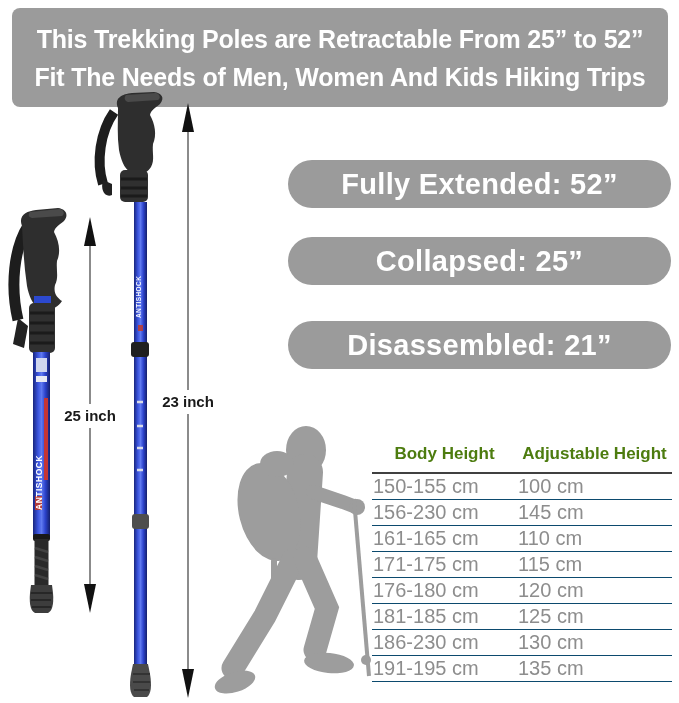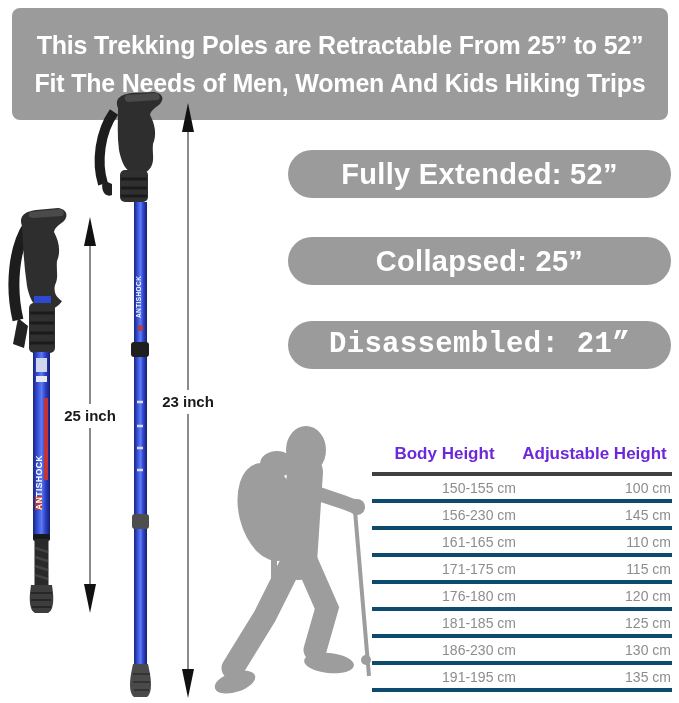--- a/index.html
+++ b/index.html
@@ -1,46 +1,46 @@
 <!DOCTYPE html>
 <html><head>
 <meta charset="utf-8">
 <style>
   html,body{margin:0;padding:0;background:#fff;}
   #page{position:relative;width:679px;height:703px;background:#ffffff;overflow:hidden;
         font-family:"Liberation Sans","DejaVu Sans",sans-serif;}
 
   
-  .banner{position:absolute;left:12px;top:8px;width:656px;height:112px;background:#9b9b9b;
+  .banner{position:absolute;left:12px;top:8px;width:656px;height:99px;background:#9b9b9b;
           border-radius:8px;display:flex;flex-direction:column;align-items:center;justify-content:center;}
   .banner .bline{color:#ffffff;font-weight:bold;font-size:25px;line-height:38px;letter-spacing:-0.2px;
                  white-space:nowrap;text-align:center;}
 
   
   .pill{position:absolute;left:288px;width:383px;height:48px;background:#9b9b9b;border-radius:24px;
         color:#ffffff;font-weight:bold;font-size:29px;line-height:48px;text-align:center;
         letter-spacing:0.3px;white-space:nowrap;}
-  #pill1{top:150px;} #pill2{top:237px;} #pill3{top:321px;font-family:Liberation Mono, monospace;}
+  #pill1{top:160px;} #pill2{top:237px;} #pill3{top:321px;}
 
   
   .measure-label{position:absolute;background:#ffffff;color:#1a1a1a;font-weight:bold;font-size:15px;
                  line-height:24px;height:24px;width:80px;text-align:center;z-index:5;}
   #label25{left:50px;top:404px;}
   #label52{left:148px;top:390px;}
 
   
   #poles-svg{position:absolute;left:0;top:90px;z-index:1;}
   #hiker-svg{position:absolute;left:213px;top:420px;z-index:1;}
 
   
   .size-table{position:absolute;left:372px;top:444px;width:300px;border-collapse:collapse;z-index:4;}
-  .size-table th{font-size:17px;font-weight:bold;color:#6d28d9;text-align:center;
-                 padding:0 0 8px 0;border-bottom:4px solid #404040;white-space:nowrap;}
-  .size-table td{font-size:14px;color:#8d8d8d;text-align:right;height:21px;
-                 border-bottom:4px solid #0c4a6e;white-space:nowrap;}
+  .size-table th{font-size:17px;font-weight:bold;color:#4d7c0f;text-align:center;
+                 padding:0 0 8px 0;border-bottom:2px solid #404040;white-space:nowrap;}
+  .size-table td{font-size:20px;color:#8d8d8d;text-align:left;height:21px;
+                 border-bottom:1px solid #0c4a6e;white-space:nowrap;}
   .size-table .c1{width:145px;}
   .size-table .c2{width:155px;margin-top:45px;}
 </style>
 </head>
 <body>
 
 <div id="page">
 
   <div class="banner">
     <div class="bline">This Trekking Poles are Retractable From 25” to 52”</div>

